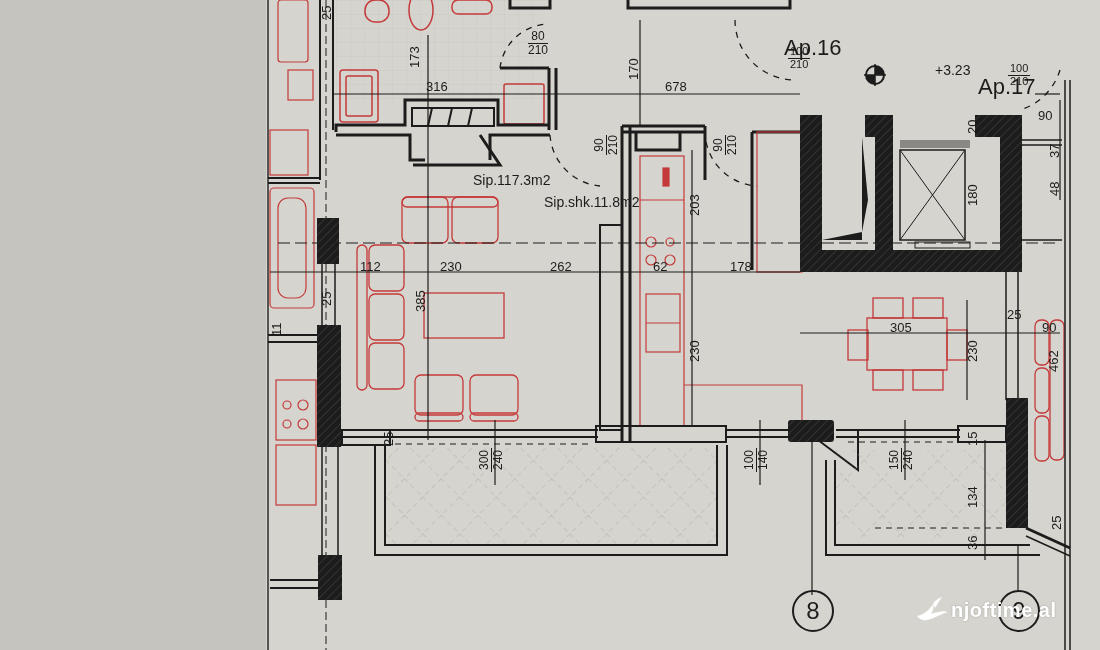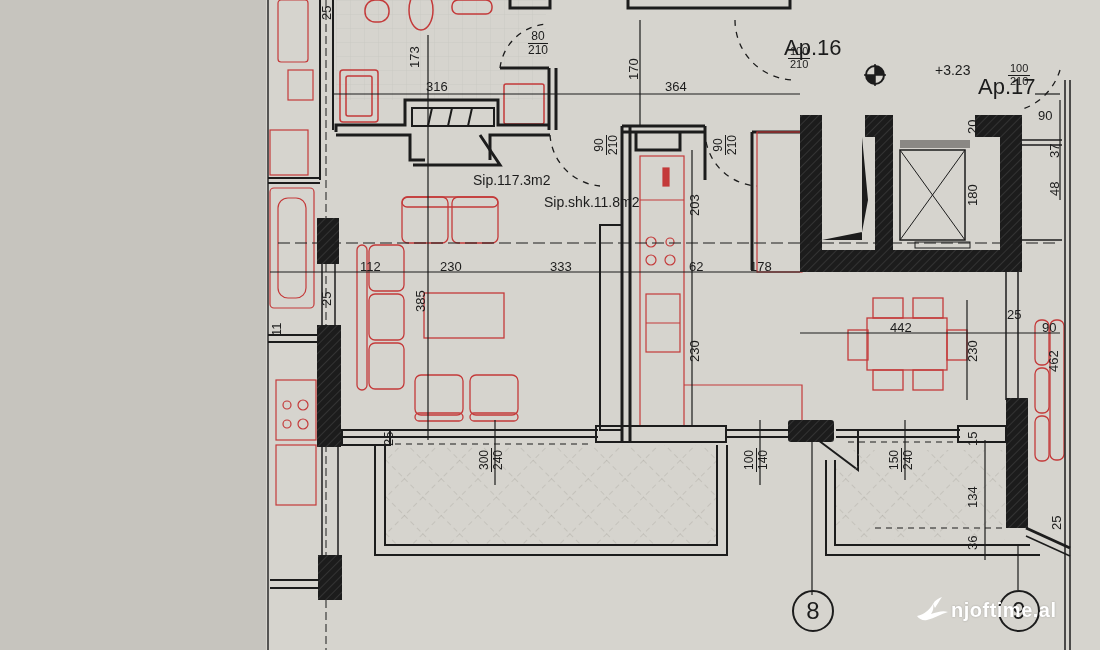--- a/index.html
+++ b/index.html
@@ -281,27 +281,27 @@
     <span class="num">300</span><span>240</span>
   </div>
   <div class="frac rot" style="left:743px; top:472px;">
     <span class="num">100</span><span>140</span>
   </div>
   <div class="frac rot" style="left:888px; top:472px;">
     <span class="num">150</span><span>240</span>
   </div>
 
   <span class="lbl" style="left:426px; top:80px;">316</span>
-  <span class="lbl" style="left:665px; top:80px;">364</span>
+  <span class="lbl" style="left:665px; top:80px;">678</span>
   <span class="lbl" style="left:360px; top:260px;">112</span>
   <span class="lbl" style="left:440px; top:260px;">230</span>
-  <span class="lbl" style="left:550px; top:260px;">333</span>
-  <span class="lbl" style="left:653px; top:260px;margin-left:36px;">62</span>
-  <span class="lbl" style="left:730px; top:260px;margin-left:20px;">178</span>
-  <span class="lbl" style="left:890px; top:321px;">442</span>
+  <span class="lbl" style="left:550px; top:260px;">262</span>
+  <span class="lbl" style="left:653px; top:260px;">62</span>
+  <span class="lbl" style="left:730px; top:260px;">178</span>
+  <span class="lbl" style="left:890px; top:321px;">305</span>
   <span class="lbl" style="left:1042px; top:321px;">90</span>
   <span class="lbl" style="left:1038px; top:109px;">90</span>
   <span class="lbl" style="left:1007px; top:308px;">25</span>
 
   <span class="lbl rot" style="left:408px; top:68px;">173</span>
   <span class="lbl rot" style="left:627px; top:80px;">170</span>
   <span class="lbl rot" style="left:688px; top:216px;">203</span>
   <span class="lbl rot" style="left:414px; top:312px;">385</span>
   <span class="lbl rot" style="left:688px; top:362px;">230</span>
   <span class="lbl rot" style="left:966px; top:362px;">230</span>

